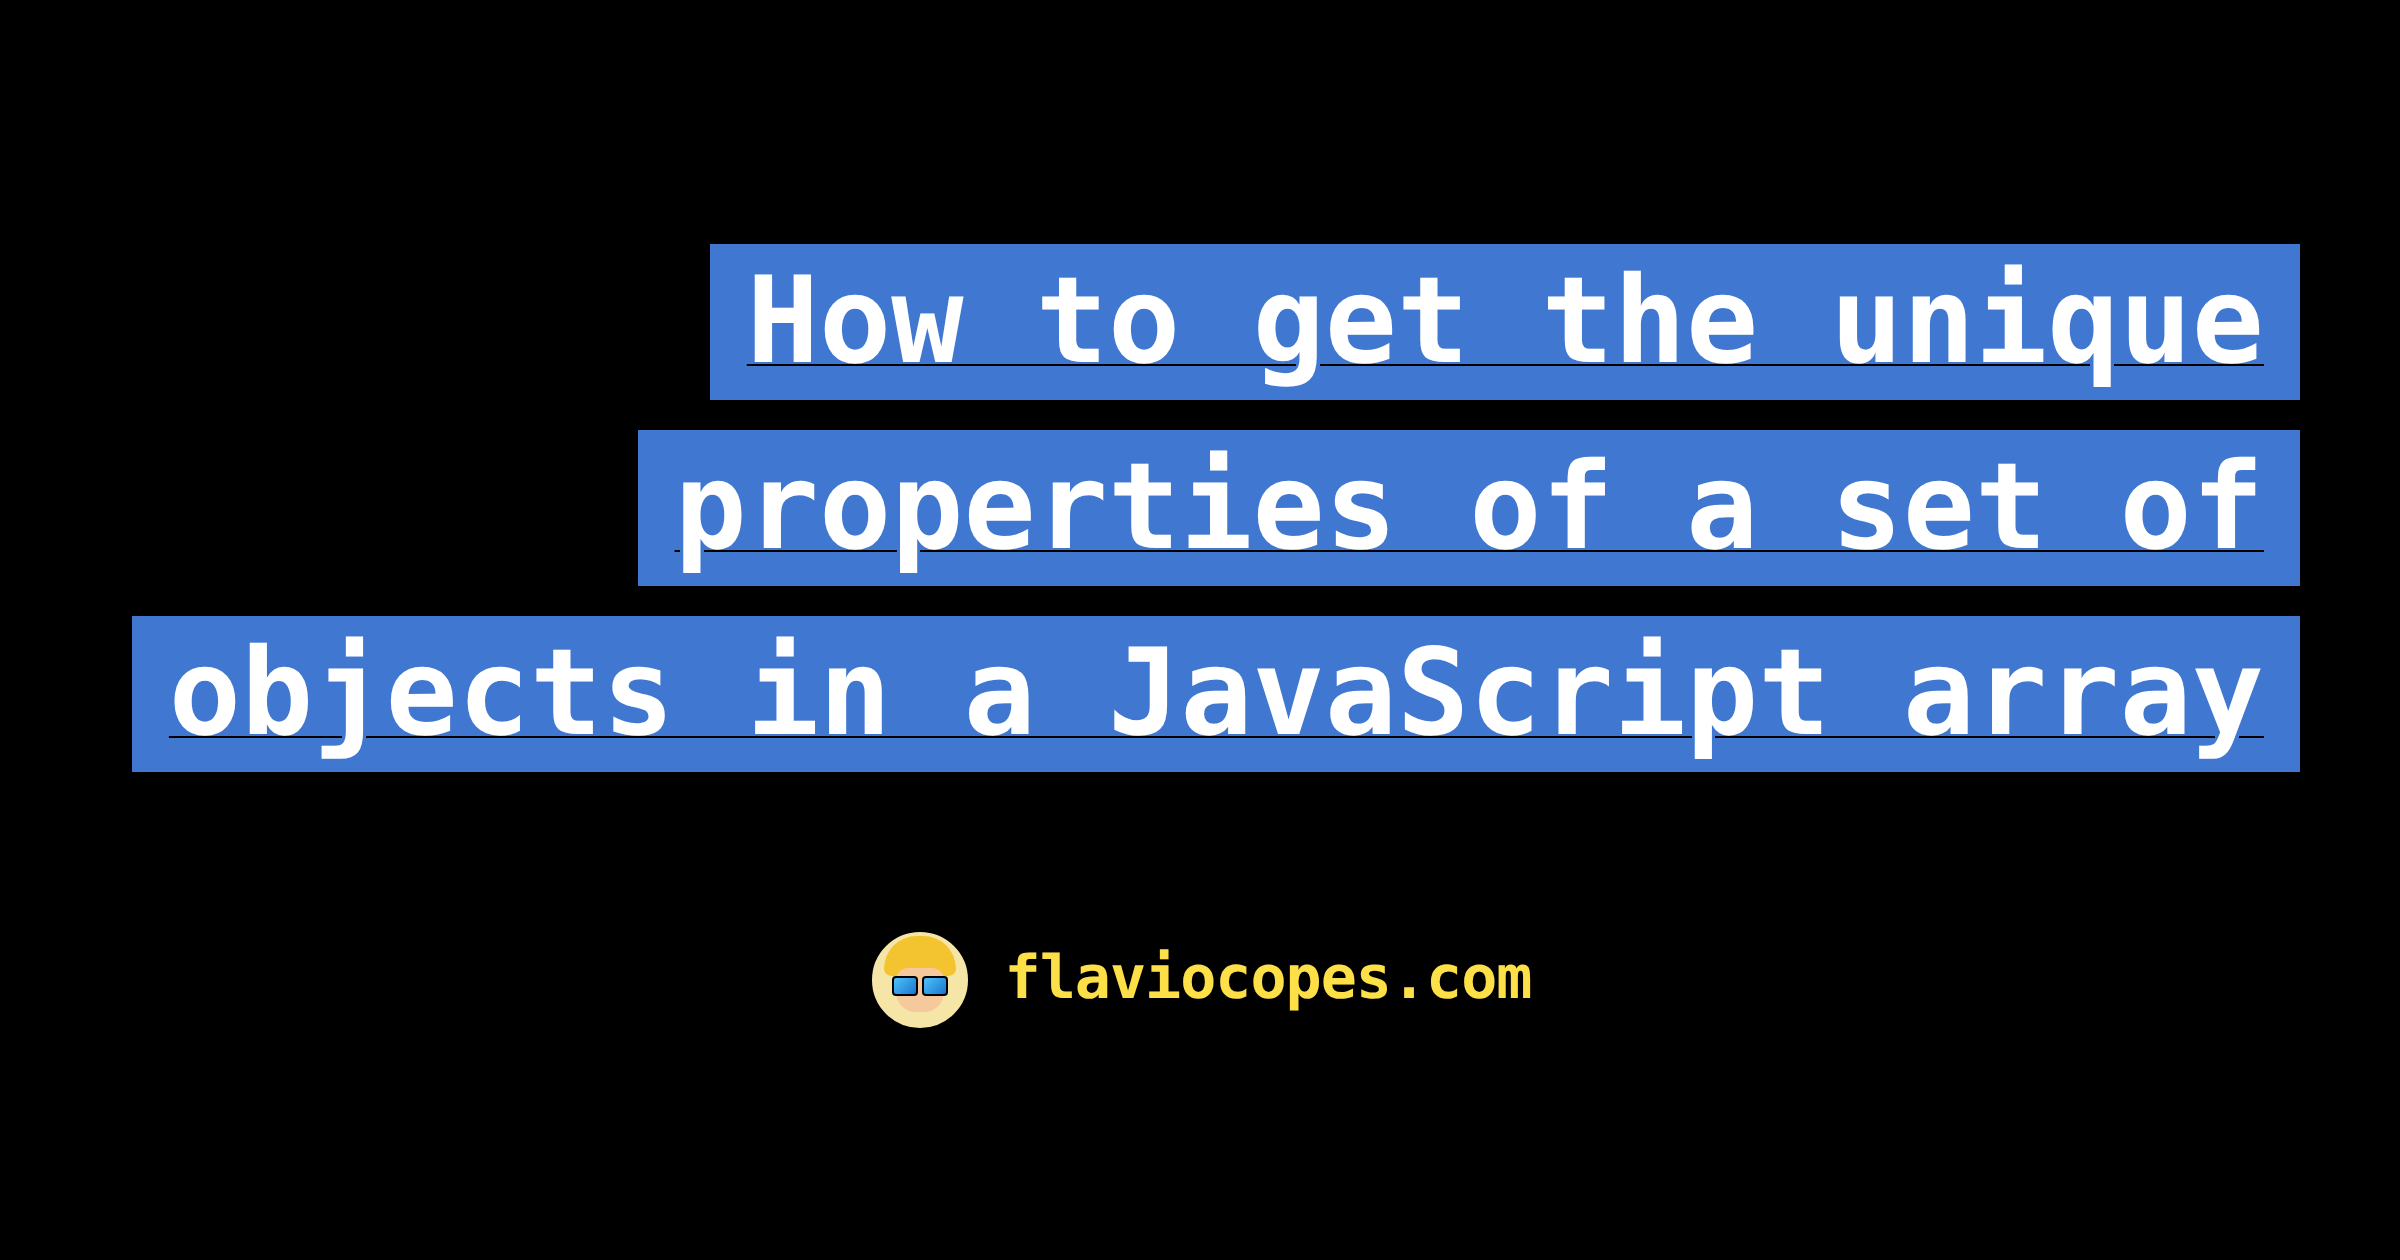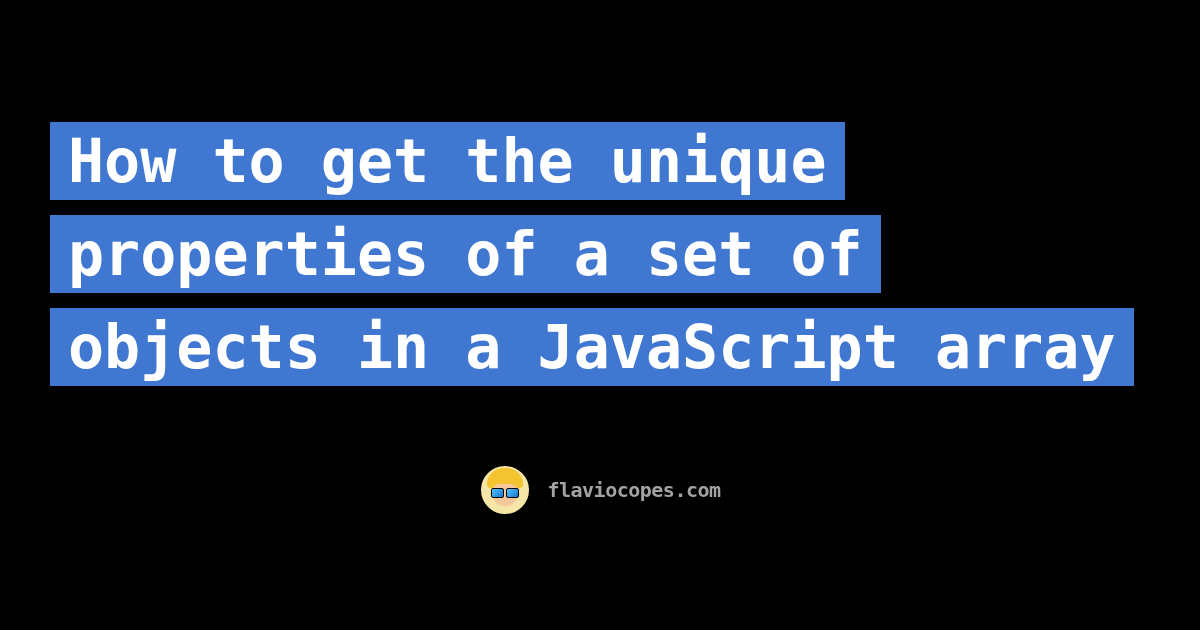--- a/index.html
+++ b/index.html
@@ -12,23 +12,24 @@
       height: 630px;
       background: #000000;
       display: flex;
       flex-direction: column;
       justify-content: center;
       align-items: center;
       font-family: "SF Mono", "Menlo", "Consolas", "DejaVu Sans Mono", monospace;
       overflow: hidden;
     }
     .title-container {
-      text-align: left;
+      text-align: right;
       line-height: 1.55;
       max-width: 1100px;
+      text-decoration: underline;
     }
     .title-text {
       font-size: 60px;
       font-weight: 700;
       color: #ffffff;
       background: #3f77d1;
       padding: 4px 18px;
       box-decoration-break: clone;
       -webkit-box-decoration-break: clone;
     }
@@ -75,23 +76,23 @@
       display: flex;
       gap: 2px;
     }
     .avatar-lens {
       flex: 1;
       background: linear-gradient(135deg, #4fc3f7 0%, #1976d2 100%);
       border: 1.5px solid #000;
       border-radius: 2px;
     }
     .site-name {
-      font-size: 20px;
+      font-size: 30px;
       font-weight: 700;
-      color: #a3a3a3;
+      color: #fde047;
       letter-spacing: -0.5px;
     }
   </style>
 </head>
 <body>
 
 <div class="title-container">
   <span class="title-text">How to get the unique properties of a set of objects in a JavaScript array</span>
 </div>
 

